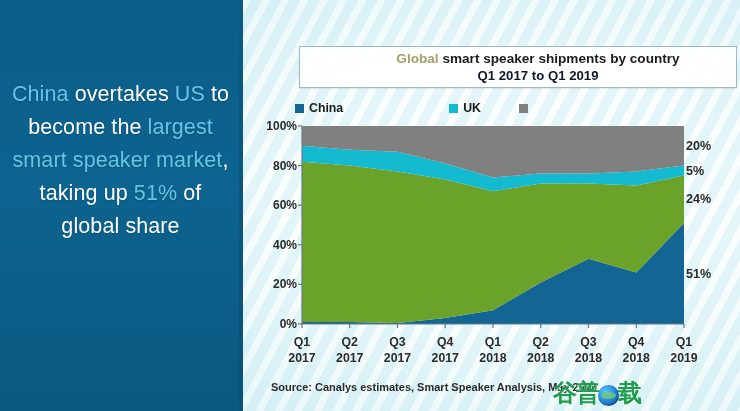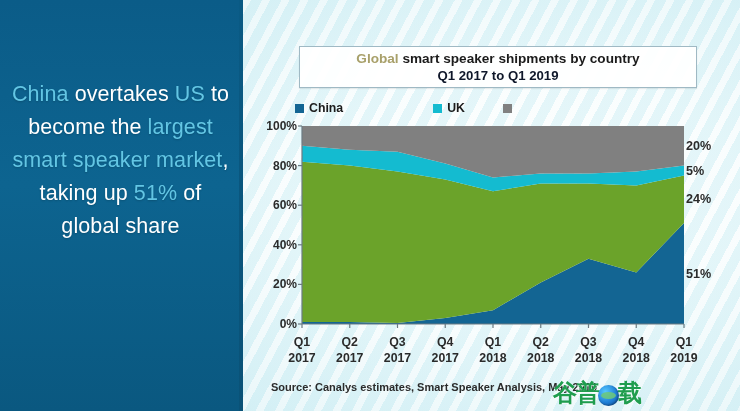--- a/index.html
+++ b/index.html
@@ -39,37 +39,37 @@
         rgba(214,241,246,.55) 17px),
       radial-gradient(ellipse 120% 80% at 55% 48%, #fdfefe 0%, #f2fbfc 38%, #d6f0f5 72%, #bde8f0 100%);
   }
 
   
   #title-box{
     position:absolute;left:56px;top:46px;width:396px;height:40px;
     background:rgba(255,255,255,.94);
     border:1px solid #9fb9c4;
     box-shadow:0 1px 1px rgba(0,0,0,.07);
-    display:flex;flex-direction:column;align-items:center;justify-content:center;
+    display:flex;flex-direction:column;align-items:center;justify-content:center;padding-left:40px;
   }
   #title-line1{font-size:13.6px;color:#1b1b1b;font-weight:600;line-height:16px;white-space:nowrap;}
   #title-line1 .global{color:#a8a06a;font-weight:600;}
   #title-line2{font-size:13.2px;color:#0f172a;font-weight:600;line-height:16px;margin-top:1px;}
 
   
   #legend{
     position:absolute;left:52px;top:99px;width:404px;height:18px;
     display:flex;align-items:center;
   }
   .legend-item{display:flex;align-items:center;white-space:nowrap;}
   .legend-swatch{width:9px;height:9px;display:inline-block;margin-right:5px;}
   .legend-label{font-size:12.3px;color:#1b1b1b;font-weight:600;}
   #li-0{margin-left:0px;}
   #li-1{margin-left:37px;}
-  #li-2{margin-left:42px;padding-left:48px;}
+  #li-2{margin-left:58px;padding-left:48px;}
   #li-3{margin-left:38px;}
 
   
   #plot-wrap{position:absolute;left:0;top:0;width:497px;height:411px;}
   #plot-svg{position:absolute;left:0;top:0;}
 
   .ytick-left{
     position:absolute;right:0;transform:translateY(-50%);
     font-size:12px;color:#2b2b2b;font-weight:600;text-align:right;white-space:nowrap;
   }

